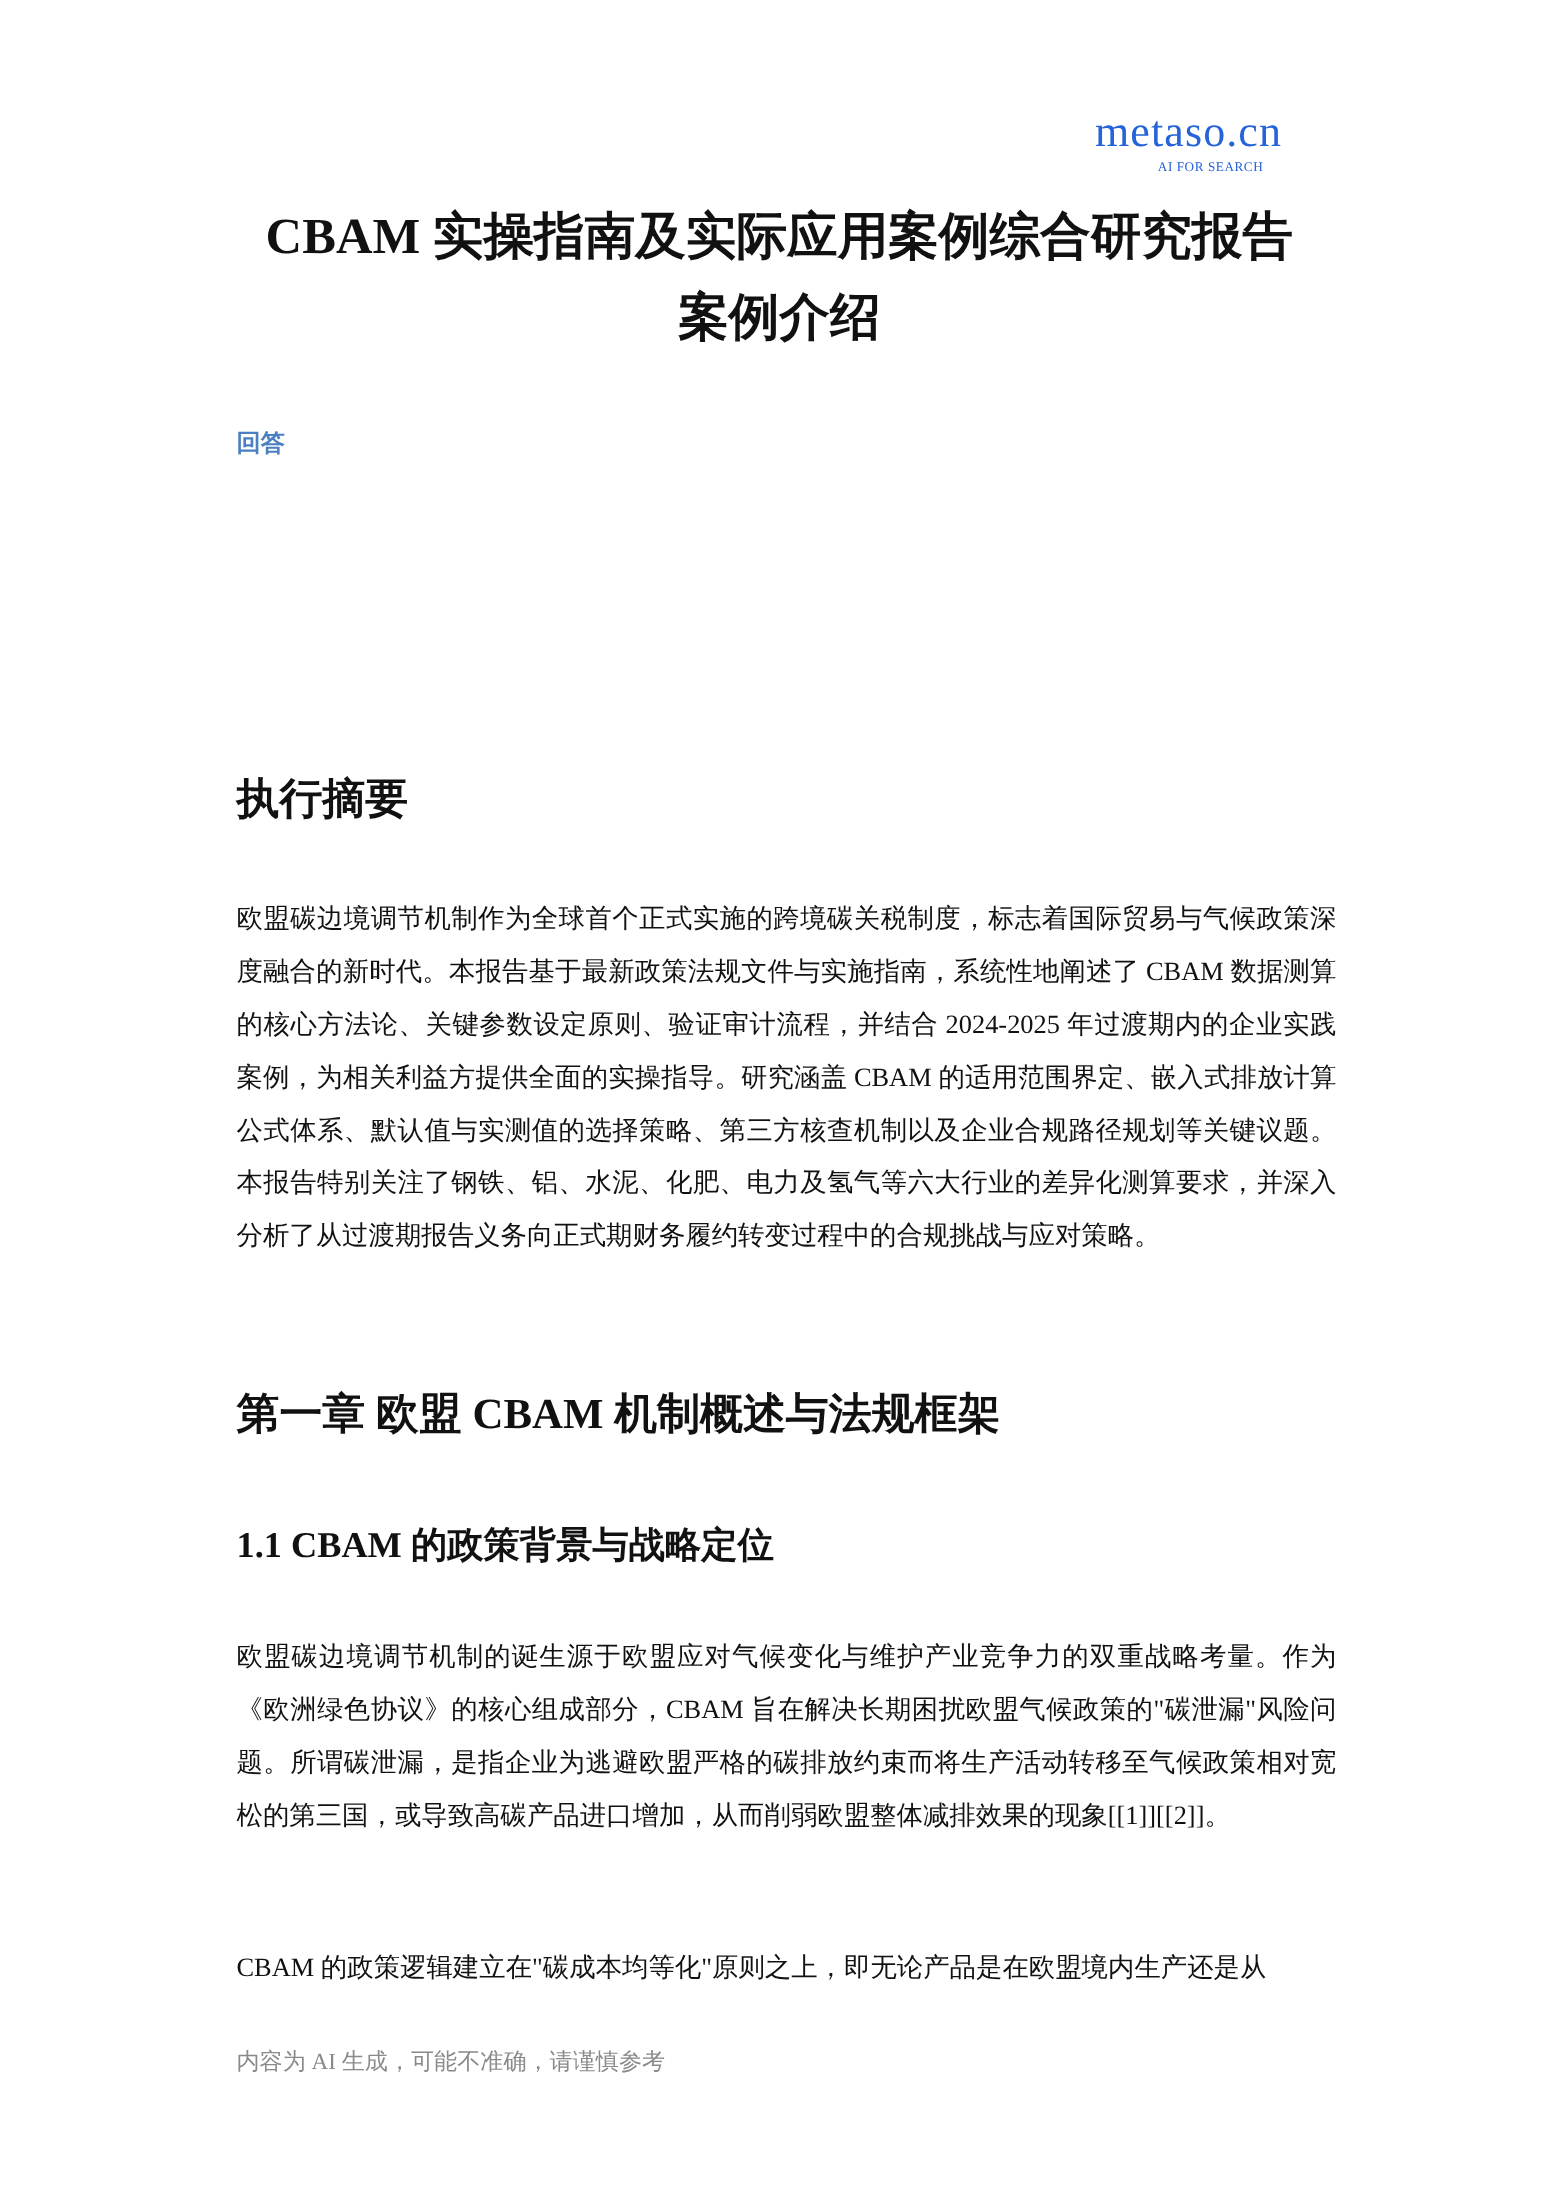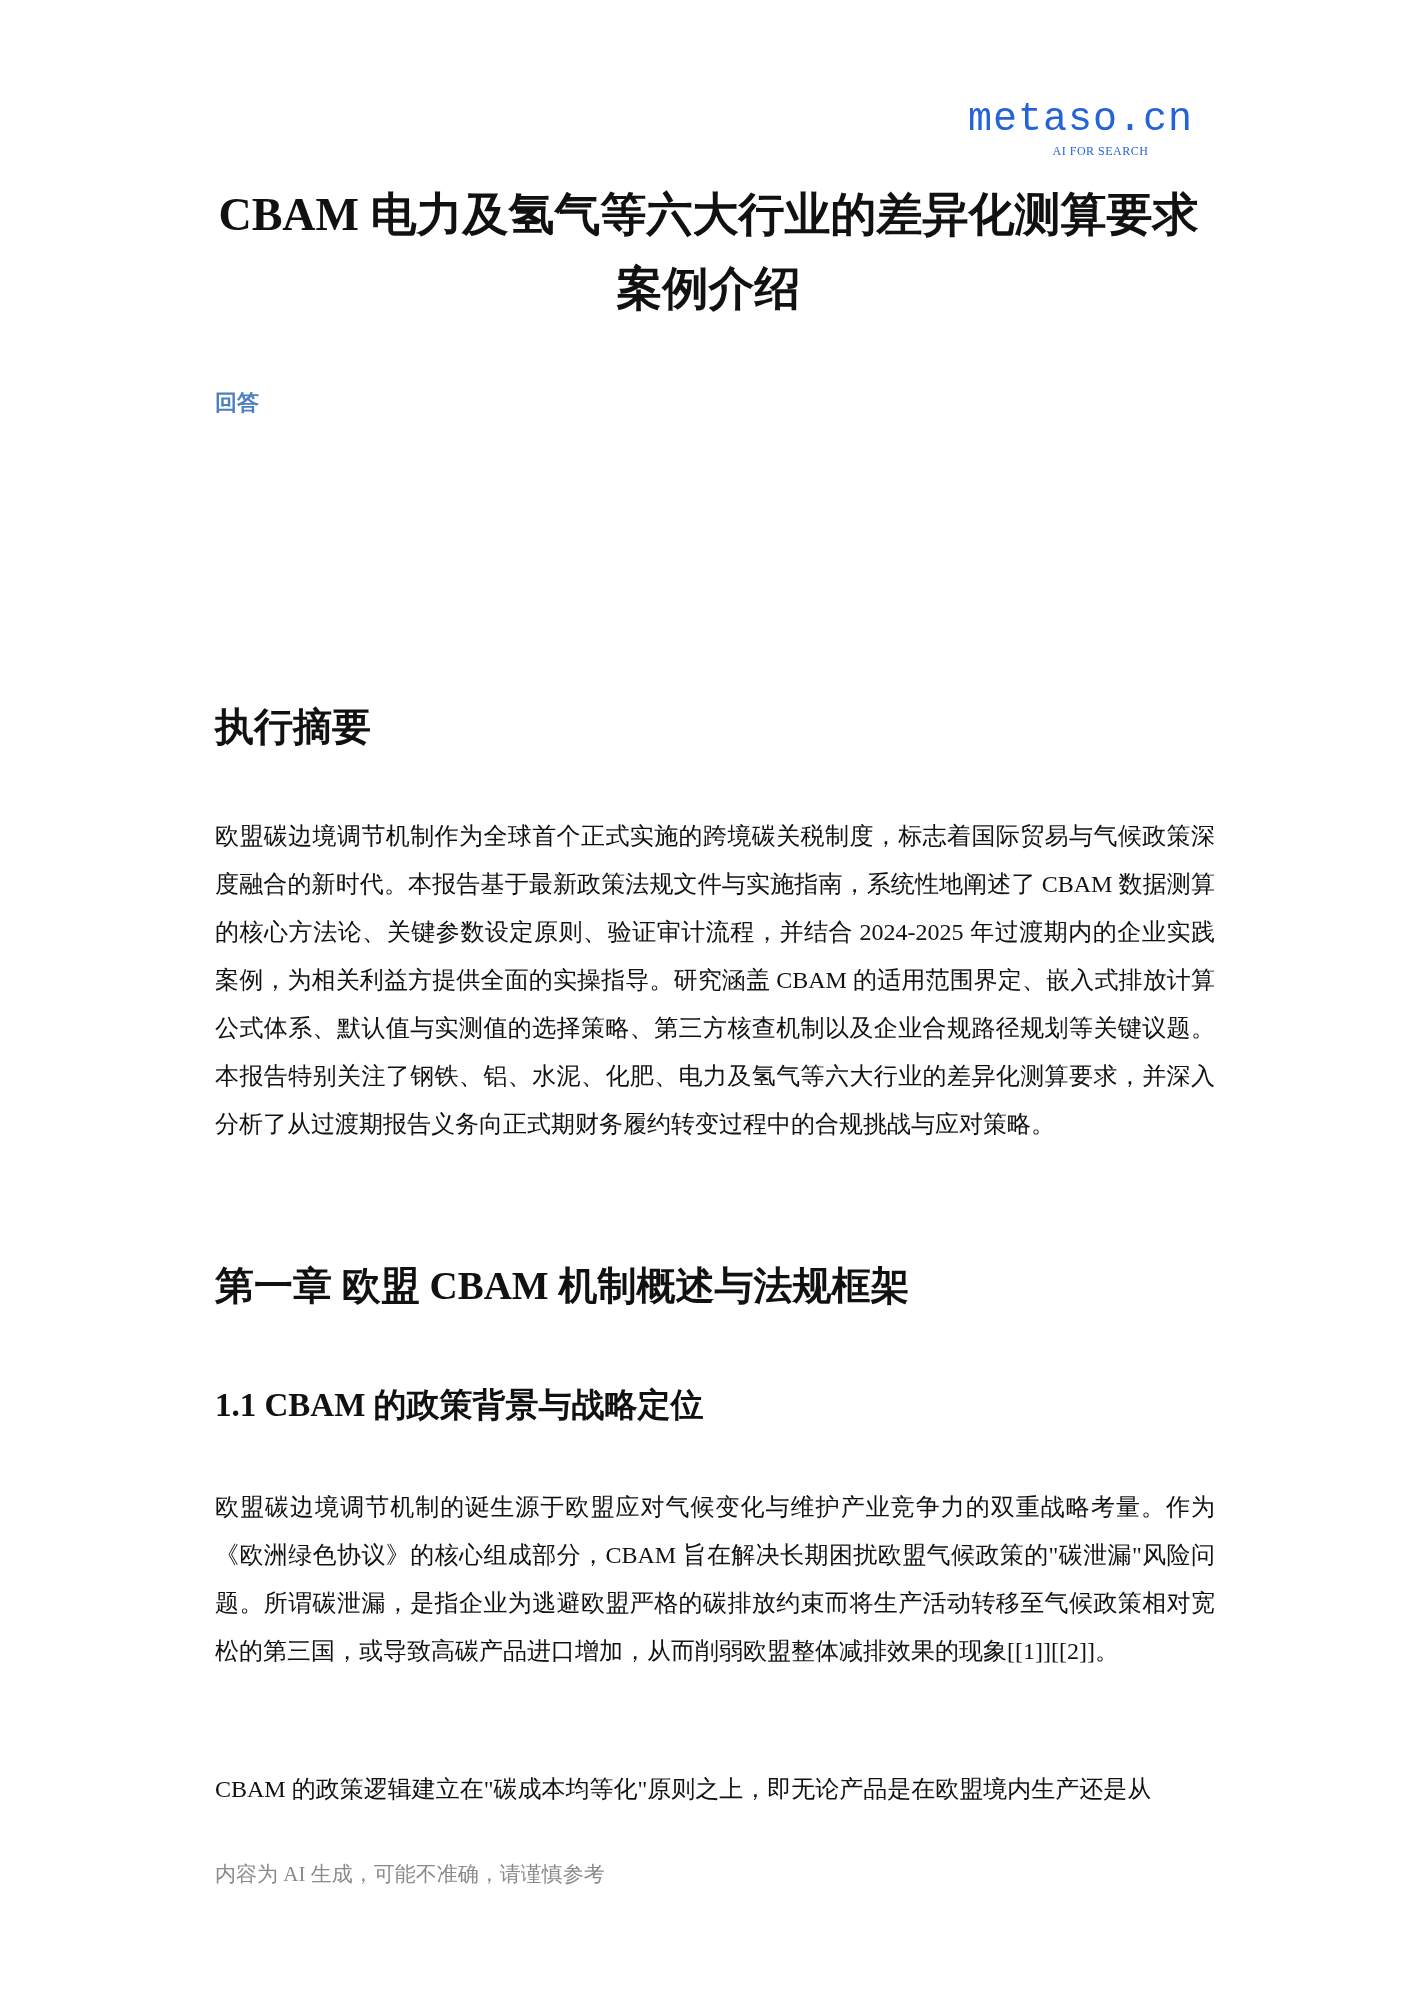--- a/index.html
+++ b/index.html
@@ -16,21 +16,21 @@
     color: #111111;
   }
   .logo {
     position: absolute;
     left: 948px;
     top: 98px;
     width: 265px;
     text-align: center;
   }
   .logo-main {
-    font-family: Liberation Mono, monospace;
+    font-family: Liberation Serif, serif;
     font-size: 40px;
     line-height: 44px;
     color: #2563d9;
     letter-spacing: 1px;
     font-weight: 500;
   }
   .logo-sub {
     font-family: Liberation Serif, serif;
     font-size: 12px;
     line-height: 14px;
@@ -108,21 +108,21 @@
 </style>
 </head>
 <body>
 
 <div class="logo">
   <div class="logo-main">metaso.cn</div>
   <div class="logo-sub">AI FOR SEARCH</div>
 </div>
 
 <h1 class="doc-title">
-  <span>CBAM 电力及氢气等六大行业的差异化测算要求</span><br>
+  <span>CBAM 实操指南及实际应用案例综合研究报告</span><br>
   <span>案例介绍</span>
 </h1>
 
 <h2 class="answer-label">回答</h2>
 
 <h1 class="report-title">
   <br>
 </h1>
 
 <h2 class="h2" style="top:703px;">执行摘要</h2>

